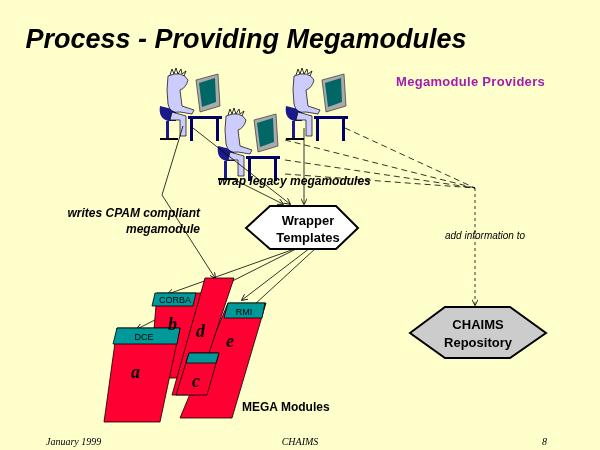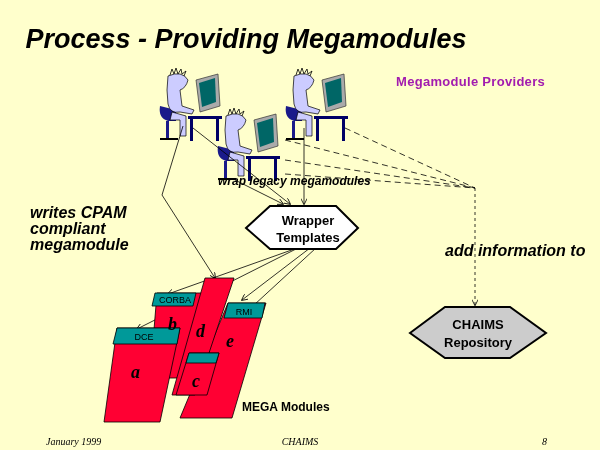--- a/index.html
+++ b/index.html
@@ -2,22 +2,22 @@
 <html><head>
 <meta charset="utf-8">
 <style>
   html, body { margin:0; padding:0; }
   body { width:600px; height:450px; background:#ffffcc; position:relative; overflow:hidden;
          font-family:"Liberation Sans", sans-serif; }
   .abs { position:absolute; }
   #title { left:0; width:492px; top:24px; text-align:center; font-size:27px; font-weight:bold; font-style:italic; color:#000; }
   #providers-label { left:360px; top:74px; font-size:13px; font-weight:bold; color:#a21caf; letter-spacing:0.3px;margin-left:36px; }
   #wrap-label { left:218px; top:174px; font-size:12px; font-weight:bold; font-style:italic; color:#000; }
-  #writes-label { left:30px; top:205px; width:170px; text-align:left; font-size:16px; font-weight:bold; font-style:italic; color:#000; line-height:16px; }
-  #add-label { left:445px; top:242px; font-size:16px; font-weight:bold; font-style:italic; color:#000; }
+  #writes-label { left:30px; top:205px; width:170px; text-align:right; font-size:12px; font-weight:bold; font-style:italic; color:#000; line-height:16px; }
+  #add-label { left:445px; top:230px; font-size:10px; font-weight:normal; font-style:italic; color:#000; }
   #mega-label { left:242px; top:400px; font-size:12px; font-weight:bold; color:#000; }
   .footer { top:436px; font-family:"Liberation Serif", serif; font-style:italic; font-size:10px; color:#000; }
   #footer-date { left:46px; }
   #footer-center { left:0; width:600px; text-align:center; }
   #footer-page { left:542px; }
   svg#diagram { position:absolute; left:0; top:0; }
   .node-text { font-family:"Liberation Sans", sans-serif; font-weight:bold; font-size:13px; fill:#000; }
   .mod-tag { font-family:"Liberation Sans", sans-serif; font-size:9px; fill:#000; }
   .mod-letter { font-family:"Liberation Serif", serif; font-weight:bold; font-style:italic; font-size:18px; fill:#000; }
 </style>

